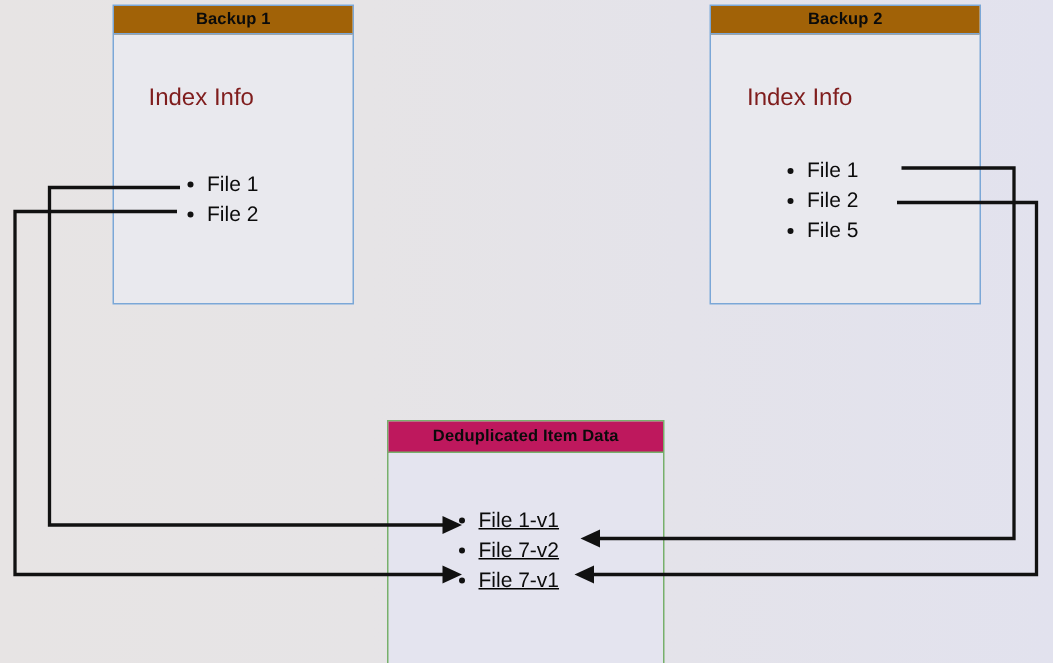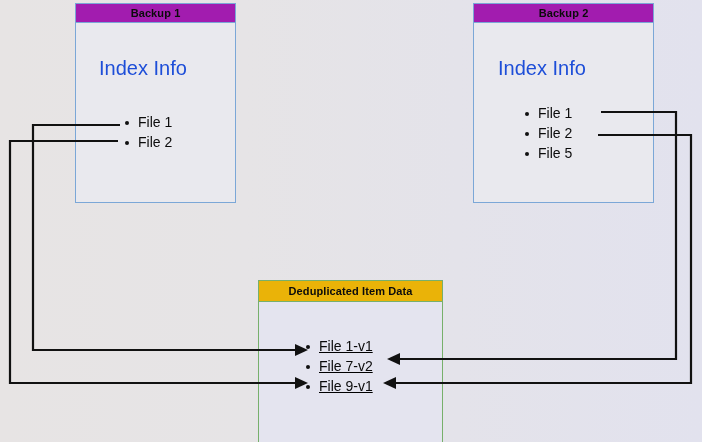--- a/index.html
+++ b/index.html
@@ -28,39 +28,39 @@
     background: #e9e9ee;
   }
   .node .node-header {
     box-sizing: border-box;
     height: 19px;
     line-height: 18px;
     text-align: center;
     font-size: 11px;
     font-weight: bold;
     color: #0b0b0b;
-    background: #a21caf;
+    background: #a16207;
     border-bottom: 1.5px solid #7ba7d7;
     letter-spacing: 0.1px;
   }
   .node.green {
     border-color: #77b06b;
     background: #e4e4ef;
   }
   .node.green .node-header {
-    background: #eab308;
+    background: #be185d;
     border-bottom-color: #77b06b;
     height: 21px;
     line-height: 20px;
   }
 
   .node-caption {
     position: absolute;
-    font-size: 20px;
-    color: #1d4ed8;
+    font-size: 16px;
+    color: #7f1d1d;
     white-space: nowrap;
     text-align: right;
   }
 
   
   .bullets {
     position: absolute;
     margin: 0;
     padding: 0;
     list-style: none;
@@ -127,21 +127,21 @@
       <li>File 2</li>
       <li>File 5</li>
     </ul>
   </div>
 
   <div class="node green" id="node-dedup" style="left:258px; top:280px; width:185px; height:165px;">
     <div class="node-header">Deduplicated Item Data</div>
     <ul class="bullets" style="left:47px; top:55px;text-decoration:underline;">
       <li>File 1-v1</li>
       <li>File 7-v2</li>
-      <li>File 9-v1</li>
+      <li>File 7-v1</li>
     </ul>
   </div>
 
   <svg id="wires" viewBox="0 0 702 442">
 
     <g>
       <path d="M 120 125 L 33 125 L 33 350 L 297 350"></path>
       <polygon class="head" points="295,344 308,350 295,356"></polygon>
     </g>
 

